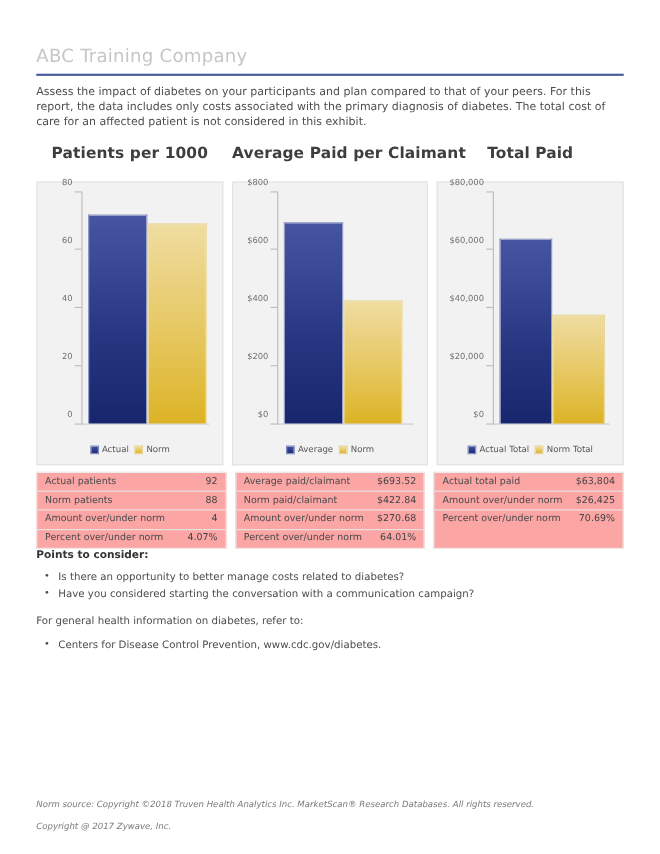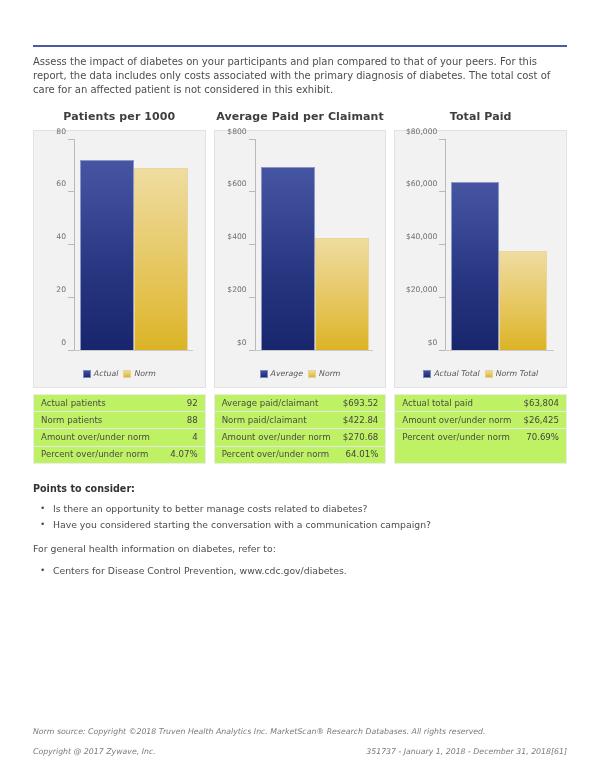--- a/index.html
+++ b/index.html
@@ -61,24 +61,24 @@
   .charts-row {
     display: flex;
     gap: 8px;
     margin-top: 13px;
   }
   .chart-col {
     width: 178px;
   }
   .chart-title {
     text-align: center;
-    font-size: 11px;
+    font-size: 14px;
     font-weight: bold;
     color: #3e3e3e;
-    margin-bottom: 7px;
+    margin-bottom: 17px;
     letter-spacing: 0.1px;
     white-space: nowrap;
   }
   .chart-panel {
     background: #f2f2f2;
     border: 1px solid #e2e2e2;
     height: 258px;
     position: relative;
     padding: 8px 6px 4px 6px;
   }
@@ -143,21 +143,20 @@
   .legend {
     position: absolute;
     left: 0; right: 0;
     bottom: 9px;
     display: flex;
     justify-content: center;
     align-items: center;
     gap: 5px;
     font-size: 7.8px;
     color: #555555;
-    font-style: italic;
   }
   .legend-item {
     display: flex;
     align-items: center;
     gap: 3px;
     white-space: nowrap;
   }
   .swatch {
     width: 8px; height: 8px;
     display: inline-block;
@@ -166,39 +165,38 @@
   .swatch.gold { background: linear-gradient(to bottom,#efdda0,#ddb52b); border: 1px solid #e6d395; }
 
   
   .stats-row {
     display: flex;
     gap: 8px;
     margin-top: 6px;
   }
   .stats-table {
     width: 178px;
-    background: #bef264;
+    background: #fca5a5;
     border: 1px solid #ececec;
     font-size: 8.6px;
     color: #4a4a4a;
   }
   .stats-row-line {
     display: flex;
     justify-content: space-between;
     padding: 2.6px 7px;
     border-bottom: 1px solid #e6e6e6;
     line-height: 11px;
     white-space: nowrap;
   }
   .stats-row-line:last-child { border-bottom: none; }
   .stats-val { color: #444444; }
 
   
   .points {
-    margin-top: 19px;
   }
   .points-heading {
     font-size: 9.6px;
     font-weight: bold;
     color: #333333;
   }
   .bullets {
     margin: 7px 0 0 0;
     padding: 0;
     list-style: none;
@@ -245,20 +243,21 @@
     color: #7a7a7a;
     line-height: 13px;
   }
 </style>
 </head>
 <body>
 
 <div class="page">
 
   <div class="brand-header">
+    <div class="brand-title">ABC Training Company</div>
     <div class="brand-rule"></div>
   </div>
 
   <div class="intro">Assess the impact of diabetes on your participants and plan compared to that of your peers. For this report, the data includes only costs associated with the primary diagnosis of diabetes. The total cost of care for an affected patient is not considered in this exhibit.</div>
 
   <div class="charts-row">
 
     <div class="chart-col">
       <div class="chart-title">Patients per 1000</div>
       <div class="chart-panel">
@@ -433,17 +432,16 @@
     <div class="refer-line">For general health information on diabetes, refer to:</div>
     <ul class="bullets">
       <li>Centers for Disease Control Prevention, www.cdc.gov/diabetes.</li>
     </ul>
   </div>
 
   <div class="footer">
     <div class="footer-norm">Norm source: Copyright ©2018 Truven Health Analytics Inc. MarketScan® Research Databases. All rights reserved.</div>
     <div class="footer-bottom">
       <span>Copyright @ 2017 Zywave, Inc.</span>
-      <span>351737 - January 1, 2018 - December 31, 2018[61]</span>
     </div>
   </div>
 
 </div>
 
 </body></html>

